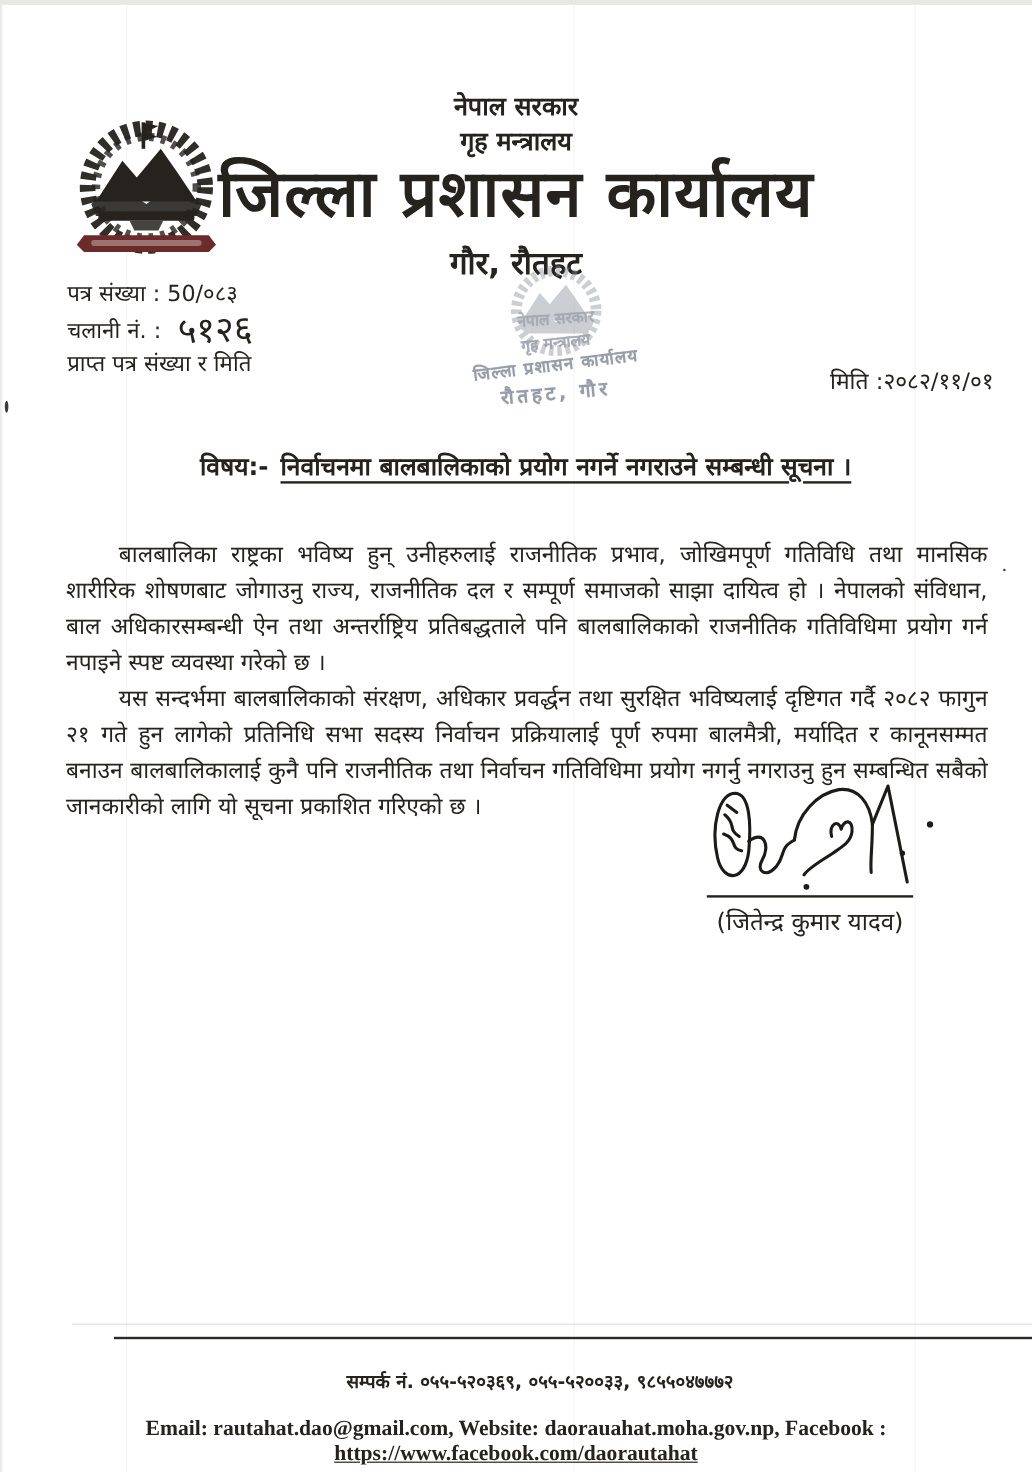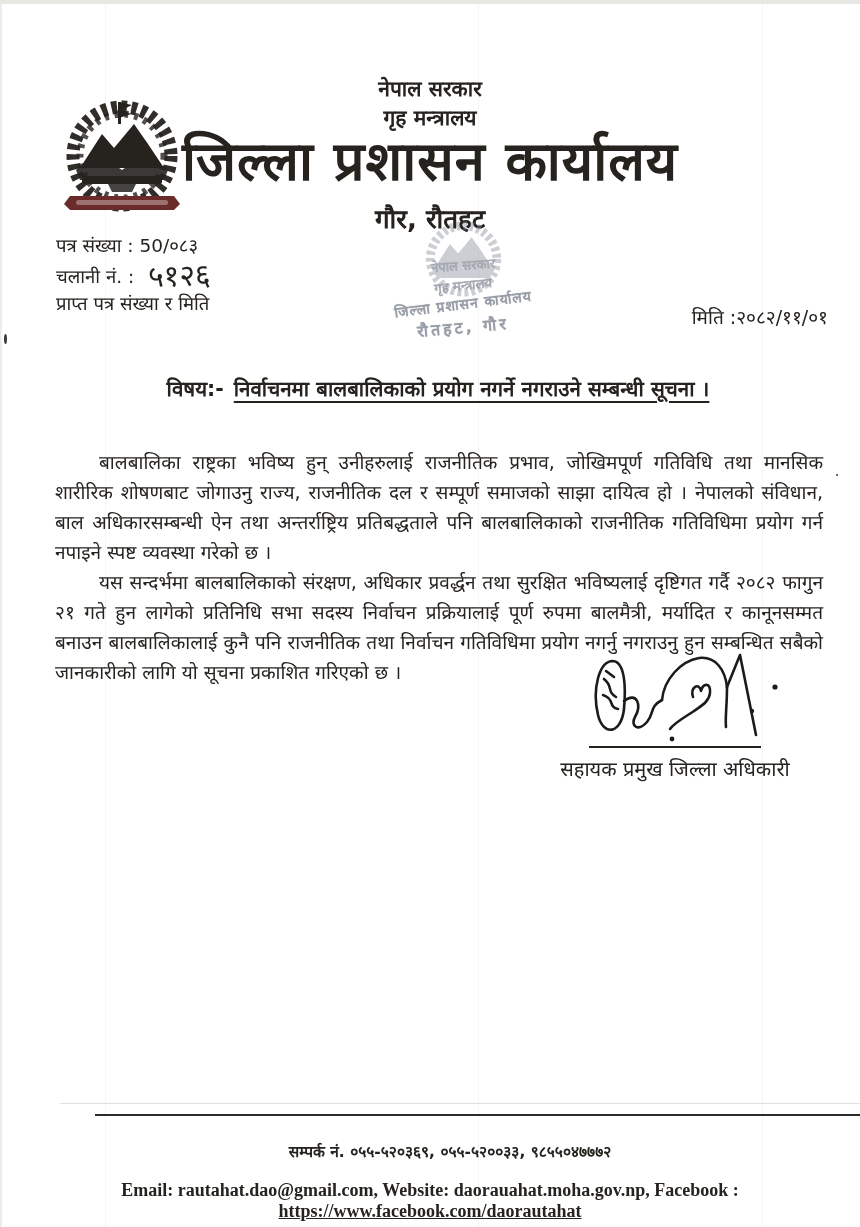--- a/index.html
+++ b/index.html
@@ -159,21 +159,21 @@
       <path d="M152,38 C152,58 150,68 151,78"></path>
     </g>
     <g fill="#1d1b18">
       <circle cx="200" cy="38" r="2.6"></circle>
       <circle cx="177" cy="62" r="2.2"></circle>
       <circle cx="97" cy="90" r="2.4"></circle>
     </g>
   </svg>
   <div class="sig-block">
     <div class="sig-rule"></div>
-    <div class="sig-title">सहायक प्रमुख जिल्ला अधिकारी</div>
+    <div class="sig-name">(जितेन्द्र कुमार यादव)</div>
   </div>
 
   <div class="footer-rule2"></div>
   <div class="footer-rule"></div>
   <div class="footer-l1">
     <span>Email:</span>
     <span>rautahat.dao@gmail.com,</span>
     <span>Website:</span>
     <span>daorauahat.moha.gov.np,</span>
     <span>Facebook :</span>

